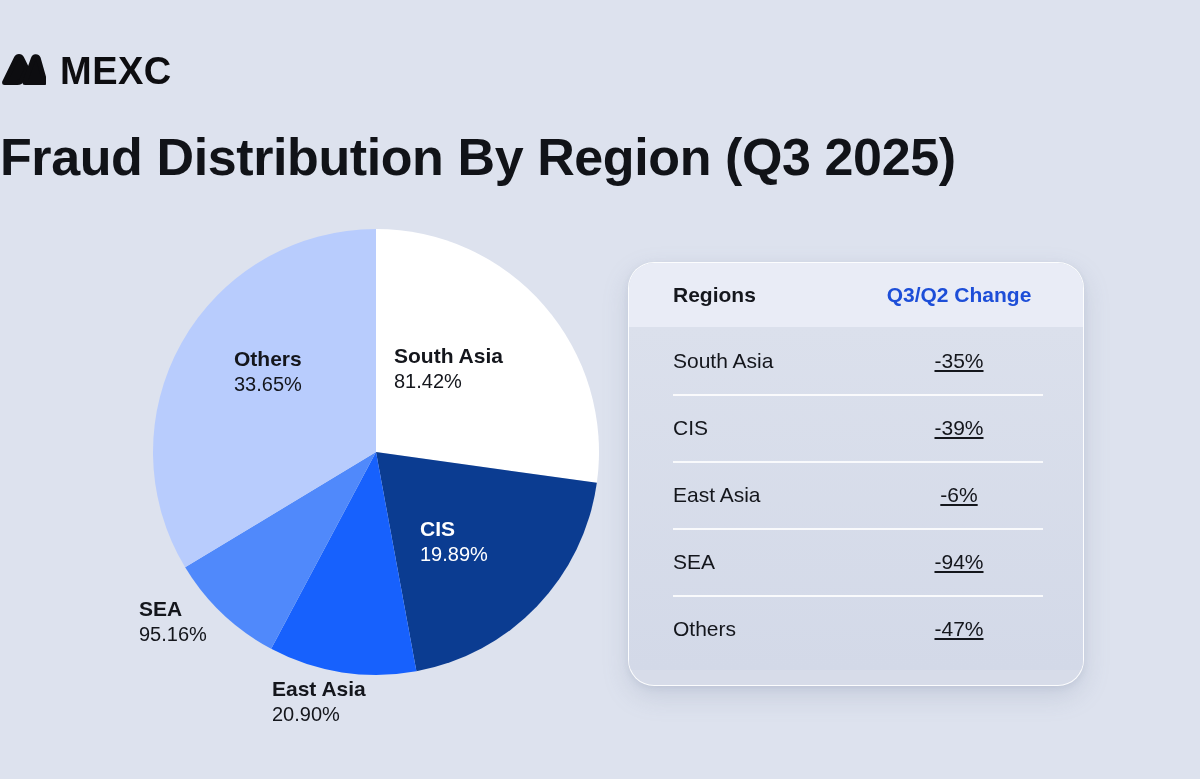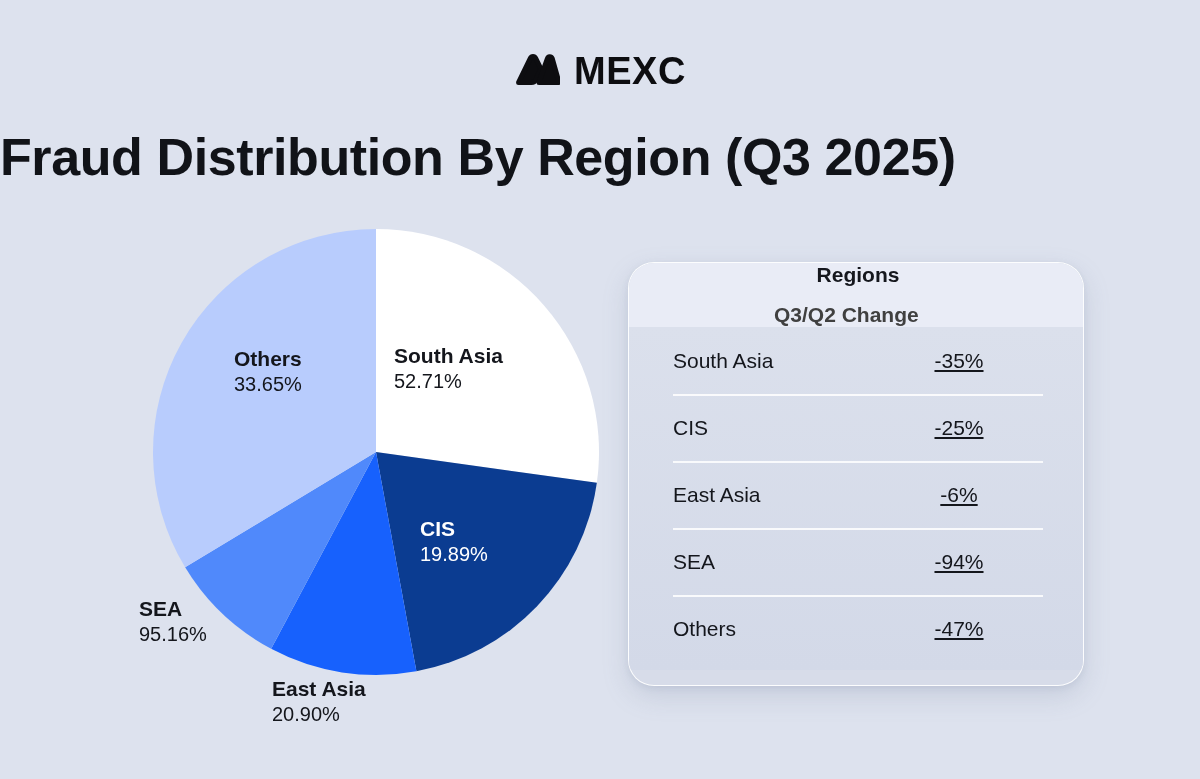--- a/index.html
+++ b/index.html
@@ -17,21 +17,20 @@
   }
 
   
   .brand {
     position: absolute;
     top: 52px;
     left: 0;
     width: 1200px;
     display: flex;
     align-items: center;
-    justify-content: center;
     gap: 14px;
   }
   .brand-mark { display: block; }
   .brand-word {
     font-size: 38px;
     font-weight: 700;
     letter-spacing: 0.5px;
     color: #0d0d10;
     line-height: 1;
   }
@@ -101,35 +100,34 @@
     box-shadow: 0 10px 26px rgba(120,132,160,0.22),
                 0 2px 6px rgba(120,132,160,0.14);
     overflow: hidden;
   }
   .table-head {
     display: flex;
     align-items: center;
     height: 64px;
     padding: 0 40px 0 44px;
     background: #e9ecf6;
-    flex-direction: column;
   }
   .th-regions {
     flex: 1 1 auto;
     font-size: 21px;
     font-weight: 700;
     color: #15171d;
   }
   .th-change {
     flex: 0 0 auto;
     width: 168px;
-    text-align: left;
-    font-size: 21px;
-    font-weight: 700;
-    color: #404040;
+    text-align: center;
+    font-size: 21px;
+    font-weight: 700;
+    color: #1d4ed8;
   }
 
   .table-body {
     background: linear-gradient(180deg, #dbe0ec 0%, #d3d9e8 100%);
     padding: 0 0 8px 0;
   }
   .t-row {
     display: flex;
     align-items: center;
     height: 67px;
@@ -182,21 +180,21 @@
         <path d="M 224 224 L 224.00 1.00 A 223 223 0 0 1 444.85 254.87 Z" fill="#ffffff"></path>
         <path d="M 224 224 L 444.85 254.87 A 223 223 0 0 1 264.41 443.31 Z" fill="#0b3c91"></path>
         <path d="M 224 224 L 264.41 443.31 A 223 223 0 0 1 119.16 420.82 Z" fill="#1761fd"></path>
         <path d="M 224 224 L 119.16 420.82 A 223 223 0 0 1 33.13 339.32 Z" fill="#5089fb"></path>
         <path d="M 224 224 L 33.13 339.32 A 223 223 0 0 1 224.00 1.00 Z" fill="#b8ccfd"></path>
       </g>
   </svg>
 
   <div class="slice-label lbl-southasia">
     <span class="sl-name">South Asia</span>
-    <span class="sl-val">52.71%</span>
+    <span class="sl-val">81.42%</span>
   </div>
 
   <div class="slice-label lbl-cis on-dark">
     <span class="sl-name">CIS</span>
     <span class="sl-val">19.89%</span>
   </div>
 
   <div class="slice-label lbl-eastasia">
     <span class="sl-name">East Asia</span>
     <span class="sl-val">20.90%</span>
@@ -218,21 +216,21 @@
     <span class="th-regions">Regions</span>
     <span class="th-change">Q3/Q2 Change</span>
   </div>
   <div class="table-body" id="table-body">
       <div class="t-row">
         <span class="td-region">South Asia</span>
         <span class="td-change">-35%</span>
       </div>
       <div class="t-row">
         <span class="td-region">CIS</span>
-        <span class="td-change">-25%</span>
+        <span class="td-change">-39%</span>
       </div>
       <div class="t-row">
         <span class="td-region">East Asia</span>
         <span class="td-change">-6%</span>
       </div>
       <div class="t-row">
         <span class="td-region">SEA</span>
         <span class="td-change">-94%</span>
       </div>
       <div class="t-row">

